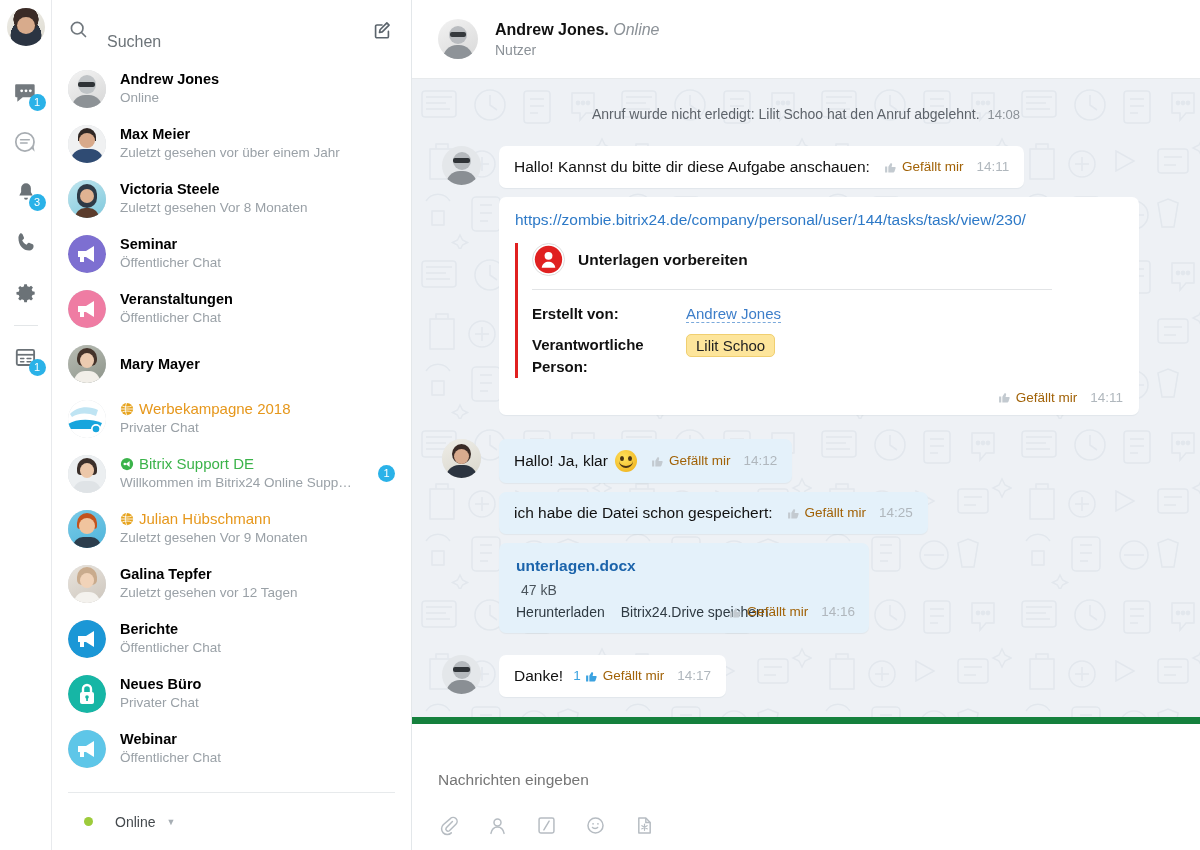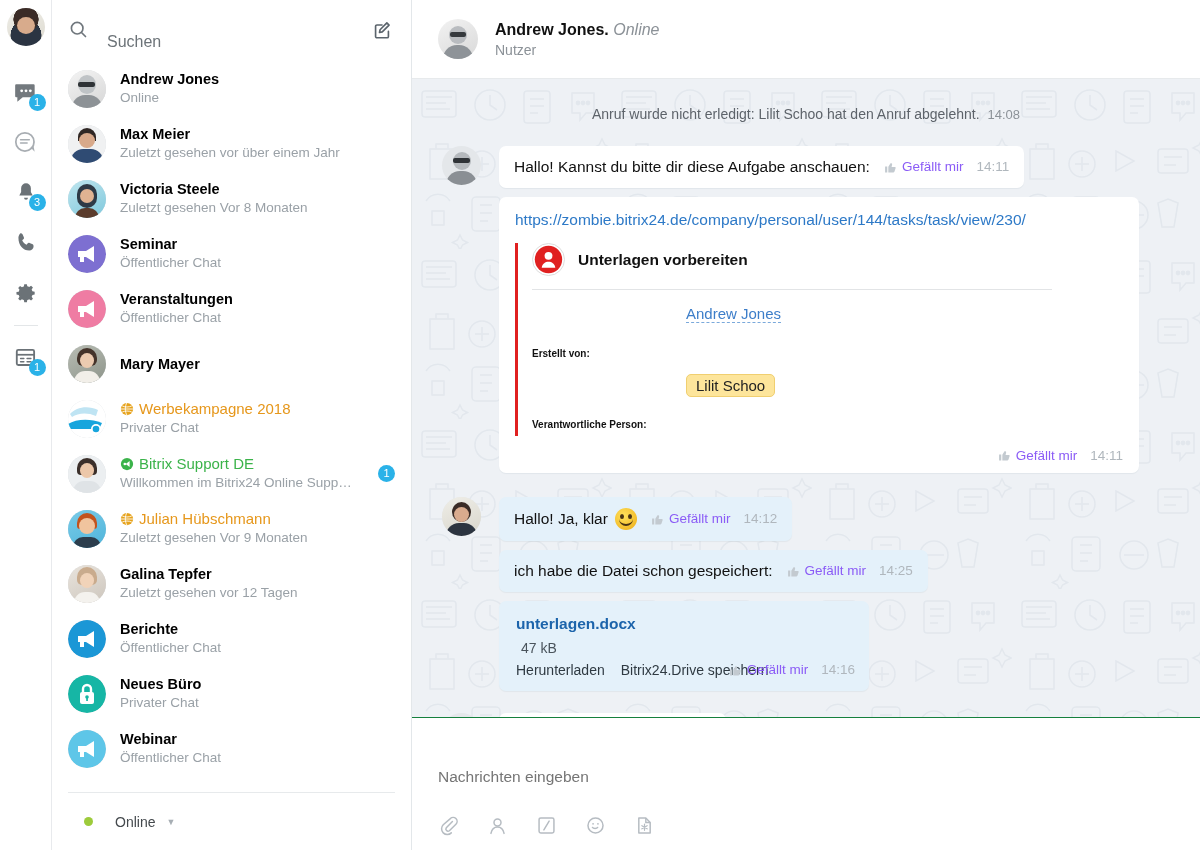--- a/index.html
+++ b/index.html
@@ -130,39 +130,39 @@
   }
   .msg-av.spacer { background: transparent; }
   .bubble {
     background: #fff; border-radius: 7px; padding: 11px 15px;
     font-size: 15.5px; color: #111; line-height: 20px;
     box-shadow: 0 1px 1px rgba(40,60,80,.06);
     display: inline-flex; align-items: center; flex-wrap: wrap; max-width: 640px;
   }
   .bubble.own { background: #e4f1fa; text-align: right; }
   .meta { display: inline-flex; align-items: center; margin-left: 14px; white-space: nowrap; }
-  .like { color: #8b5cf6; font-size: 13.5px; display: inline-flex; align-items: center; cursor: pointer; }
+  .like { color: #a16207; font-size: 13.5px; display: inline-flex; align-items: center; cursor: pointer; }
   .like .thumb { width: 13px; height: 13px; margin-right: 5px; color: #c3cad0; }
   .like-count { color: #3ba2e0; font-size: 13.5px; margin-right: 4px; font-weight: 400;}
   .like.active .thumb { color: #3ba2e0; }
   .time { color: #b0b7bd; font-size: 13.5px; margin-left: 13px; }
 
   
   .card {
     background: #fff; border-radius: 7px; padding: 14px 16px 10px 16px;
     box-shadow: 0 1px 1px rgba(40,60,80,.06); max-width: 640px; width: 100%;
   }
   .card-url { color: #2d79c7; font-size: 15.5px; word-break: break-all; text-decoration: none; display:block; }
   .card-body { border-left: 3px solid #e02020; margin-top: 14px; padding-left: 14px; }
   .card-titlerow { display: flex; align-items: center; gap: 13px; }
   .task-ic { width: 33px; height: 33px; border-radius: 50%; border: 1px solid #ddd; flex: none; }
   .card-title { font-size: 15.5px; font-weight: 700; color: #111; }
   .card-hr { height: 1px; background: #e2e4e6; margin: 13px 0 13px 0; width: 88%; }
   .card-grid { display: grid; grid-template-columns: 140px 1fr; row-gap: 9px; column-gap: 14px; align-items: start; }
-  .card-label { font-size: 10px; font-weight: 700; color: #111; line-height: 22px; margin-top: 40px; }
+  .card-label { font-size: 15px; font-weight: 700; color: #111; line-height: 22px; }
   .card-link { font-size: 15px; color: #3d7ec9; border-bottom: 1px dashed #7aa9db; text-decoration: none; line-height: 22px; }
   .pill {
     display: inline-block; background: #fde59b; border: 1px solid #f0cf70;
     border-radius: 5px; padding: 2px 9px; font-size: 15px; color: #222;
   }
   .card-foot { display: flex; justify-content: flex-end; margin-top: 12px; }
 
   .file-bubble { flex-direction: column; align-items: flex-start; padding: 13px 17px 11px 17px; position: relative; }
   .file-name { color: #1c64ab; font-weight: 700; font-size: 15.5px; }
   .file-size { color: #4a545c; font-size: 14px; margin: 4px 0 2px 5px; }
@@ -179,21 +179,21 @@
     content: ""; position: absolute; top: 6px; width: 4px; height: 5px;
     border-radius: 50%; background: #4a3414;
   }
   .emoji::before { left: 5px; } .emoji::after { right: 5px; }
   .emoji i {
     position: absolute; left: 4px; bottom: 4px; width: 14px; height: 7px;
     border-bottom: 2px solid #4a3414; border-radius: 0 0 10px 10px;
   }
 
   
-  .composer { flex: none; height: 133px; border-top: 1px solid #15803d; background: #fff; padding: 20px 26px 0 26px; display: flex; flex-direction: column; }
+  .composer { flex: none; height: 133px; border-top: 7px solid #15803d; background: #fff; padding: 20px 26px 0 26px; display: flex; flex-direction: column; }
   .composer-input { font-size: 15.5px; color: #8d9399; border: none; outline: none; background: transparent; flex: 1; font-family: "Liberation Sans", sans-serif; }
   .composer-tools { display: flex; align-items: center; gap: 28px; padding-bottom: 14px; }
   .tool-ic { width: 21px; height: 21px; color: #b6bcc2; cursor: pointer; }
 </style>
 </head>
 <body>
 
 <div class="app">
 
   <div class="rail">

